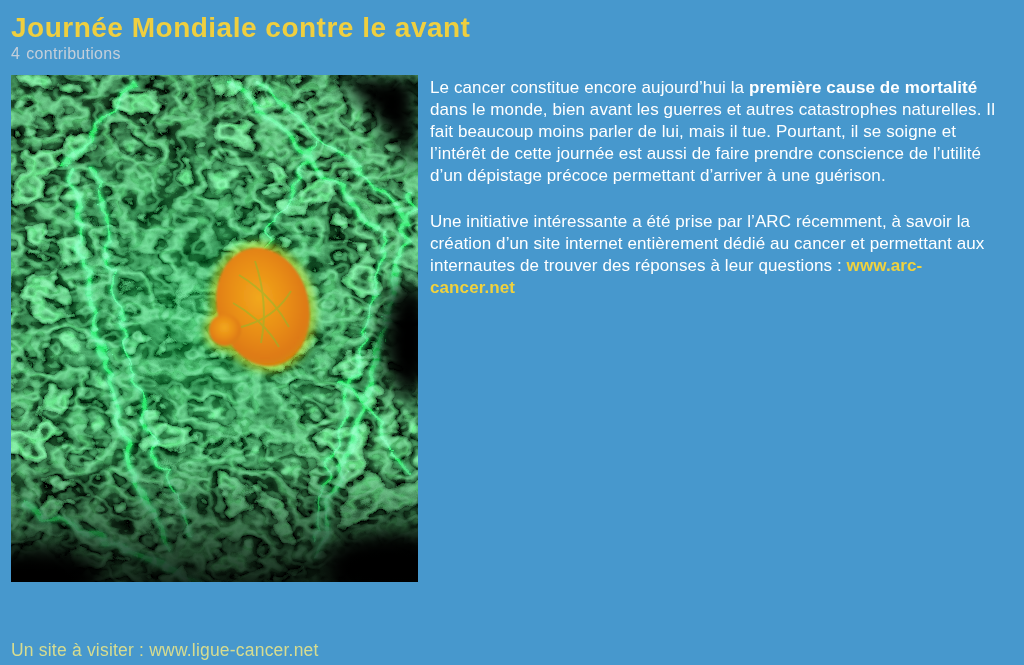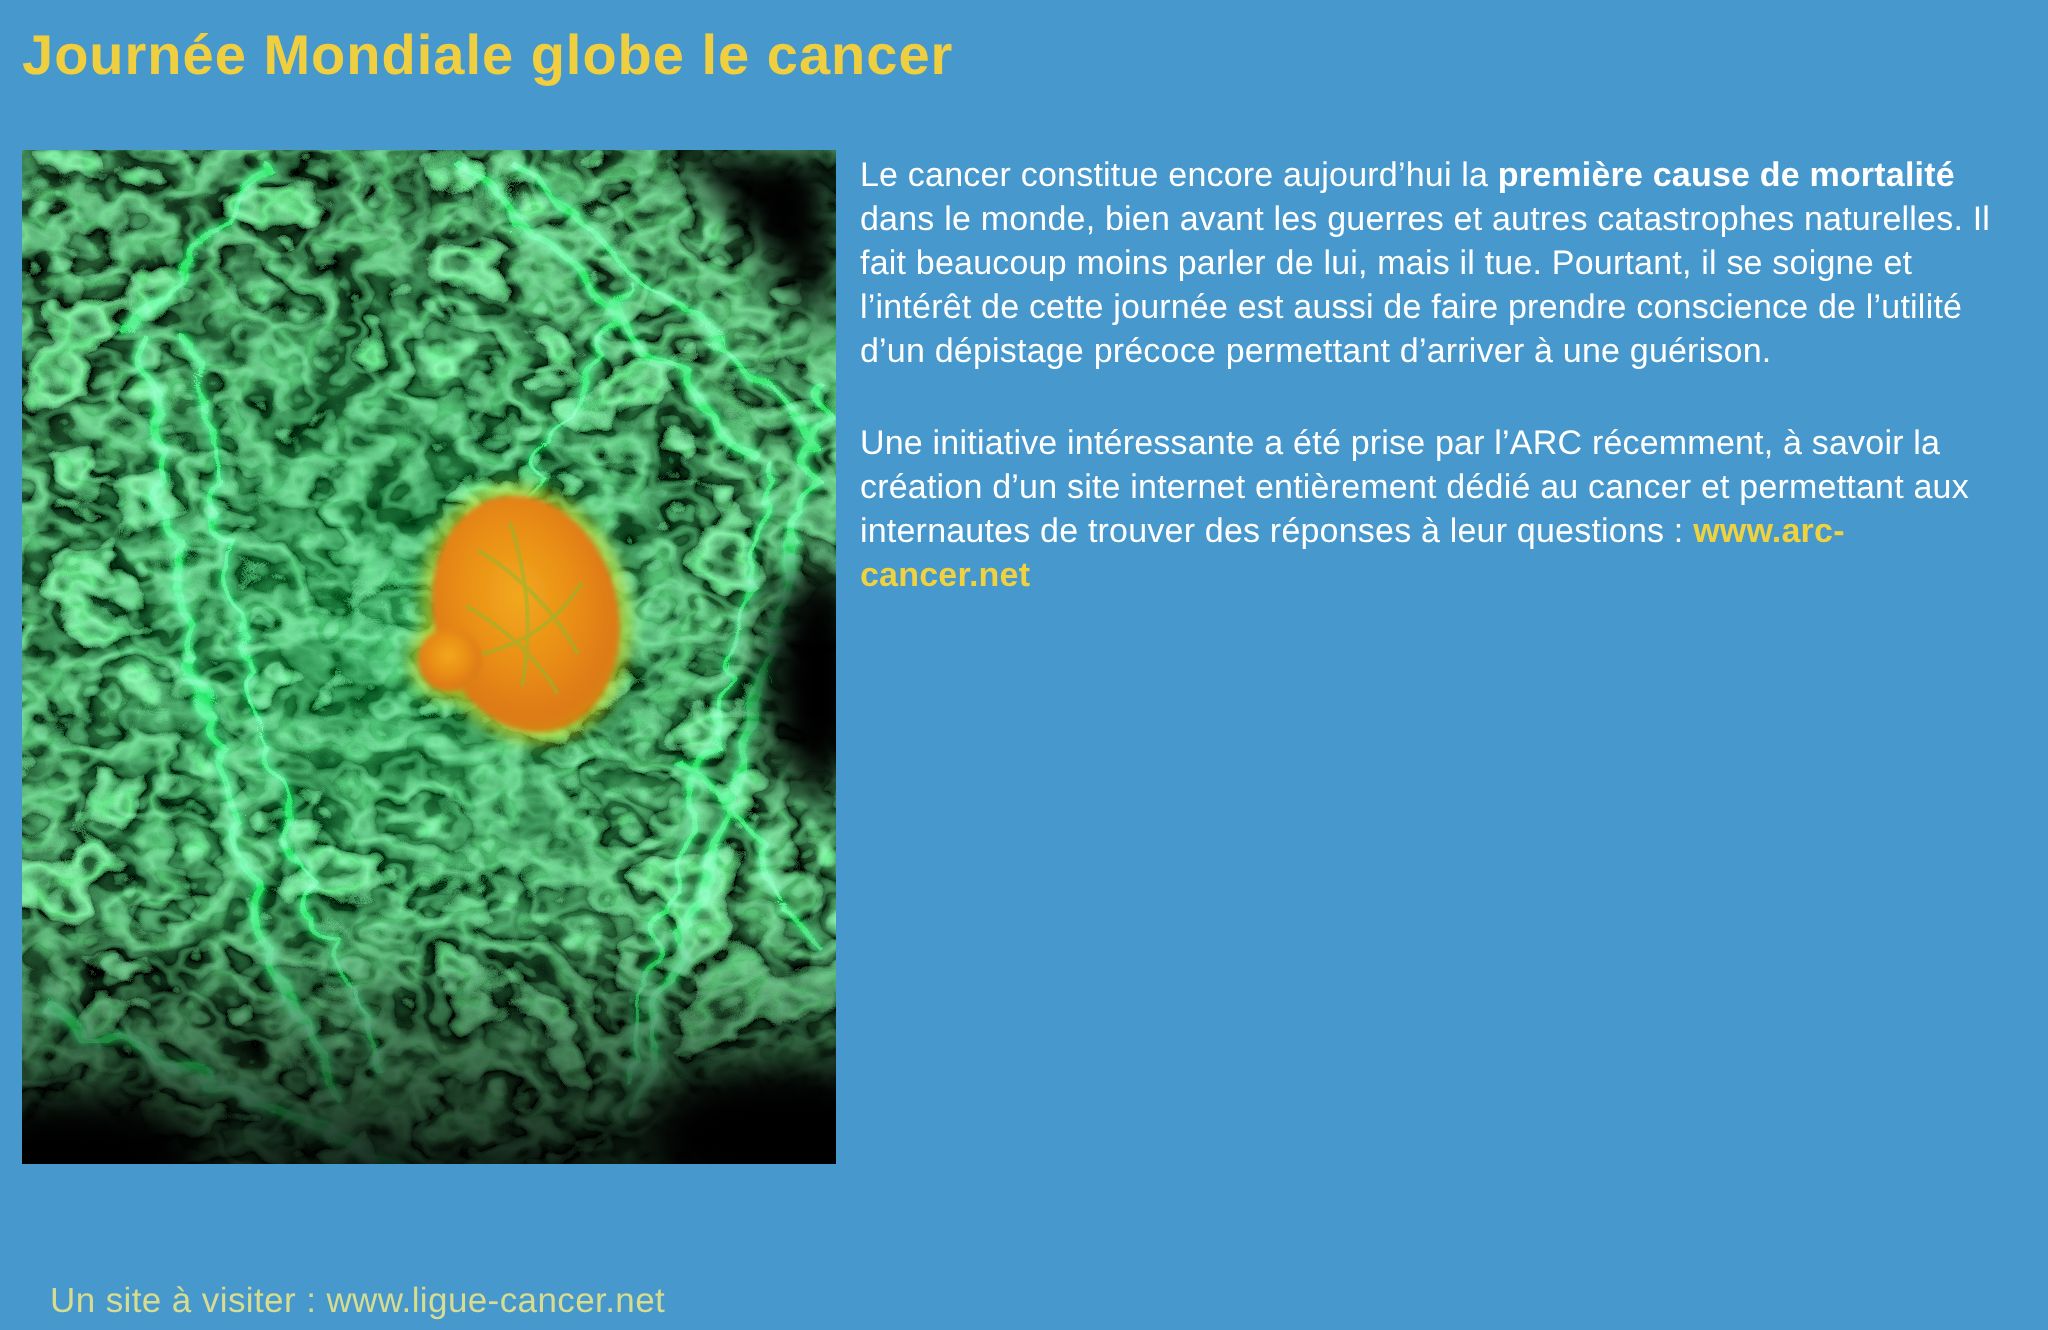--- a/index.html
+++ b/index.html
@@ -71,36 +71,39 @@
   .text-col strong{font-weight:bold;}
   a.inline-link{
     color:var(--link-yellow);
     font-weight:bold;
     text-decoration:none;
     cursor:pointer;
     text-align:right;
   }
   .page-footer{
     position:absolute;
-    left:25px;top:640px;
+    left:11px;top:640px;
     font-size:17.5px;
     color:var(--footer-yellow);
     letter-spacing:0.2px;
   }
   .page-footer a{
     color:var(--footer-yellow);
     text-decoration:none;
     cursor:pointer;
   }
 </style>
 </head>
 <body>
 
 <header class="page-header">
-  <h1 class="page-title">Journée Mondiale globe le cancer</h1>
+  <h1 class="page-title">Journée Mondiale contre le avant</h1>
+  <div class="contrib">
+    <span class="count">4</span><span>contributions</span>
+  </div>
 </header>
 
 <div class="content">
 
   <figure class="cell-image">
     <svg viewBox="0 0 407 507" preserveAspectRatio="none">
       <defs>
         <filter id="net1" x="0%" y="0%" width="100%" height="100%">
           <feTurbulence type="fractalNoise" baseFrequency="0.016 0.02" numOctaves="4" seed="7"></feTurbulence>
           <feColorMatrix type="matrix" values="0 0 0 0 0  1 0 0 0 0  0 0 0 0 0  0 0 0 0 1"></feColorMatrix>

